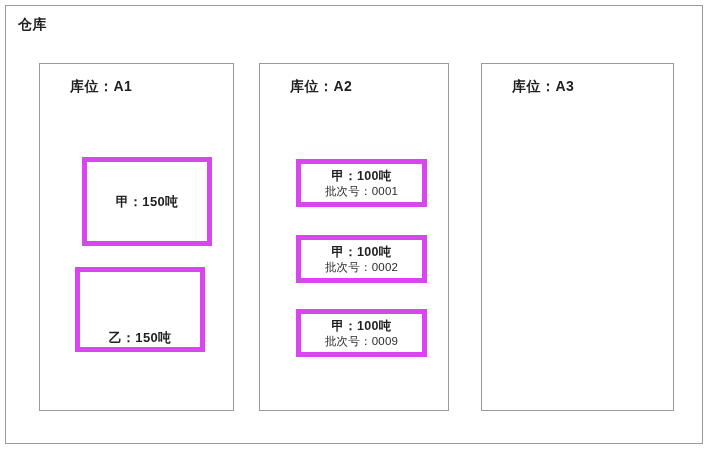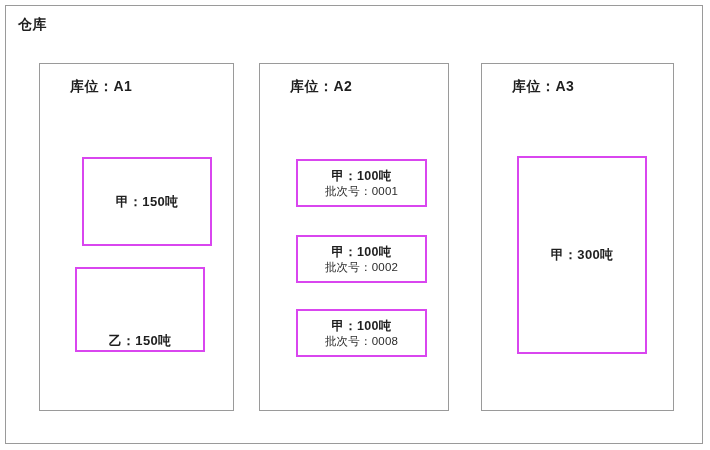--- a/index.html
+++ b/index.html
@@ -62,21 +62,21 @@
     top: 14px;
     font-size: 14px;
     font-weight: bold;
     letter-spacing: 0.5px;
     color: #1f1f1f;
     white-space: nowrap;
   }
 
   .item-box {
     position: absolute;
-    border: 2px solid #d946ef;
+    border: 5px solid #d946ef;
     box-sizing: border-box;
     background: #ffffff;
     display: flex;
     flex-direction: column;
     align-items: center;
     justify-content: center;
   }
 
   
   .a1-box-1 { left: 42px; top: 93px;  width: 130px; height: 89px; }
@@ -155,26 +155,23 @@
         <span class="item-batch">批次号：0001</span>
       </div>
 
       <div class="item-box a2-box a2-box-2">
         <span class="item-amount">甲：100吨</span>
         <span class="item-batch">批次号：0002</span>
       </div>
 
       <div class="item-box a2-box a2-box-3">
         <span class="item-amount">甲：100吨</span>
-        <span class="item-batch">批次号：0008</span>
+        <span class="item-batch">批次号：0009</span>
       </div>
     </div>
 
     <div class="location location-a3">
       <div class="location-title">库位：A3</div>
 
-      <div class="item-box a3-box">
-        <span class="item-line-plain">甲：300吨</span>
-      </div>
     </div>
 
   </div>
 </div>
 
 </body></html>

